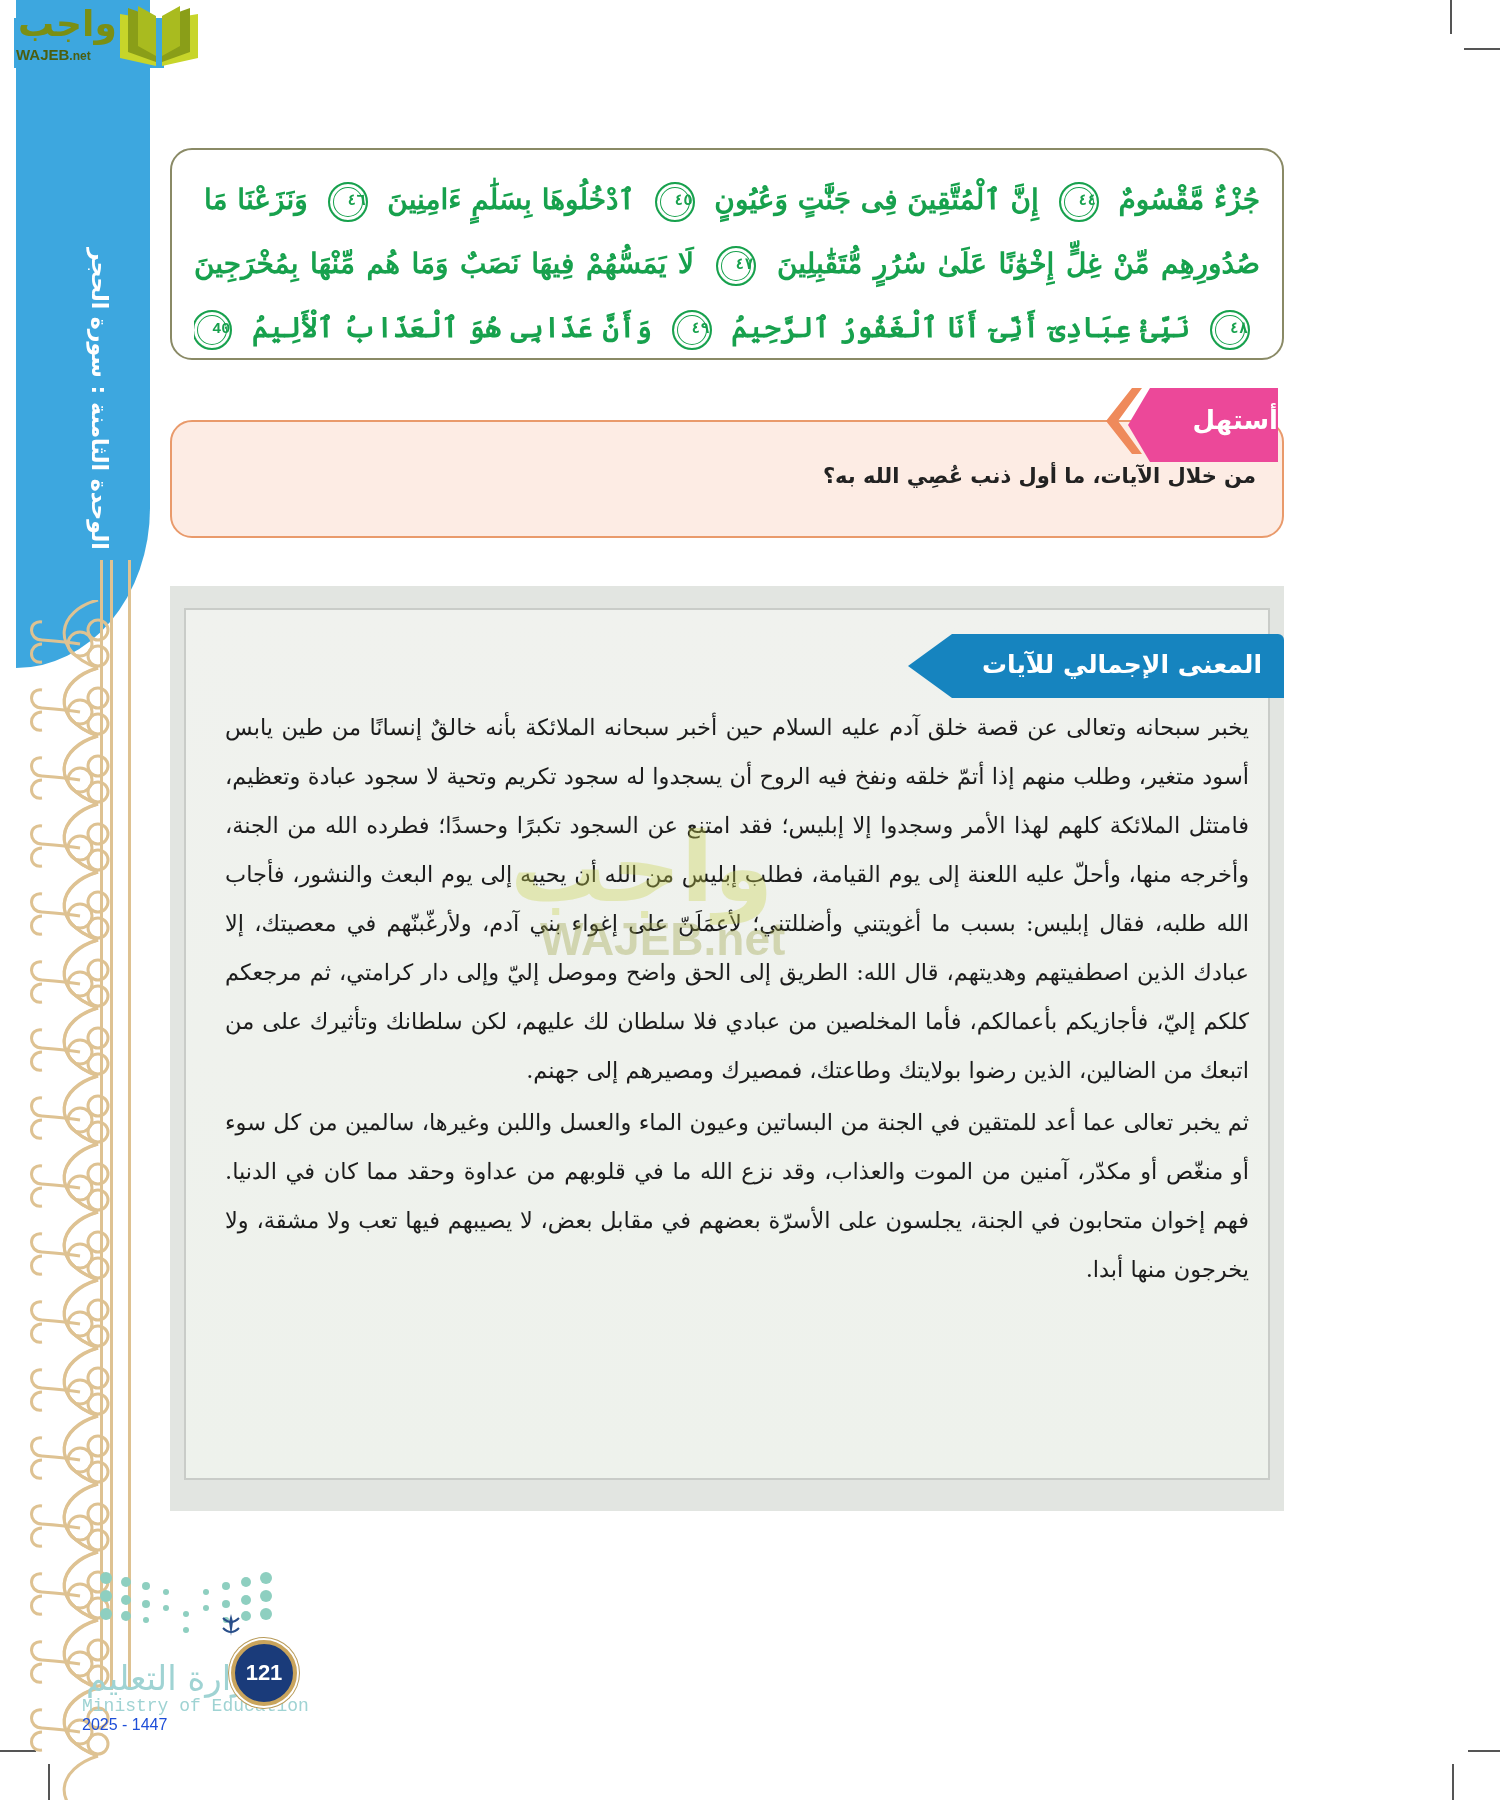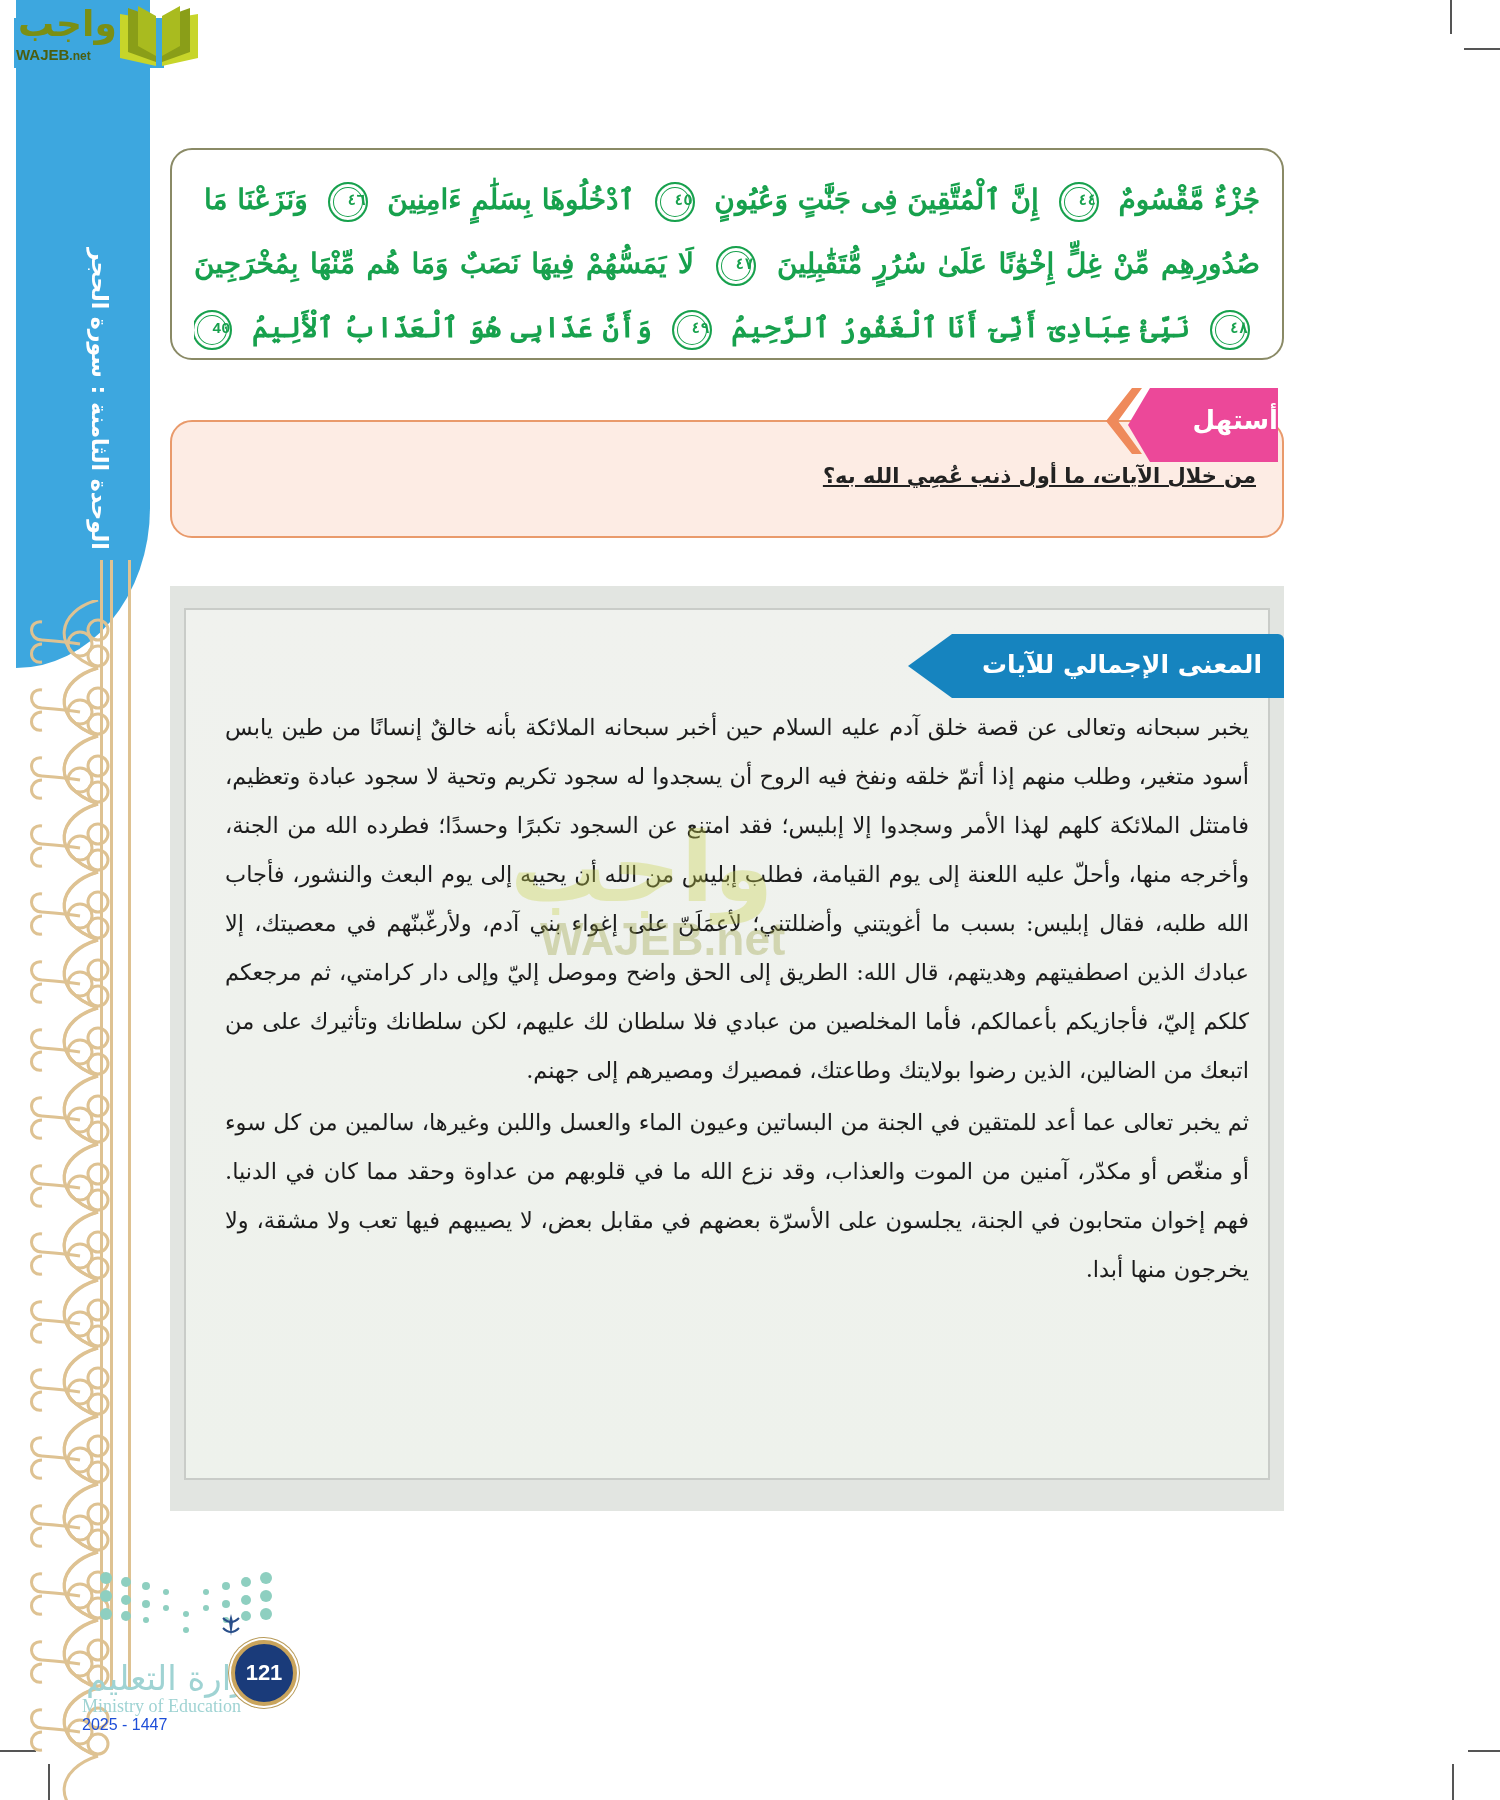--- a/index.html
+++ b/index.html
@@ -24,39 +24,39 @@
 
   
   .quran-box { position: absolute; left: 170px; top: 148px; width: 1114px; height: 212px; border: 2px solid #8a8a66; border-radius: 22px; background: #fff; padding: 18px 22px 10px 22px; }
   .quran-line { direction: rtl; text-align: justify; text-align-last: justify; color: #17a14d; font-family: "DejaVu Serif", serif; font-weight: bold; font-size: 28px; line-height: 64px; white-space: nowrap; overflow: hidden; }
   .ayah-num { display: inline-block; width: 40px; height: 40px; line-height: 36px; border: 2px solid #17a14d; border-radius: 50%; font-size: 15px; text-align: center; margin: 0 10px; vertical-align: middle; box-shadow: inset 0 0 0 3px #fff, inset 0 0 0 4px #17a14d; font-family: Liberation Mono, monospace; }
 
   
   .reflect-box { position: absolute; left: 170px; top: 420px; width: 1114px; height: 118px; background: #fdece4; border: 2px solid #e99a6b; border-radius: 22px; }
   .reflect-tab { position: absolute; left: 1128px; top: 388px; width: 150px; height: 74px; background: #ec4899; color: #fff; font-weight: bold; font-size: 26px; text-align: right; line-height: 64px; direction: rtl; clip-path: polygon(22px 0, 100% 0, 100% 100%, 22px 100%, 0 50%); }
   .reflect-arrow { position: absolute; left: 1106px; top: 388px; width: 36px; height: 66px; background: #ef8a5b; clip-path: polygon(26px 0, 36px 0, 12px 50%, 36px 100%, 26px 100%, 0 50%); }
-  .reflect-question { position: absolute; right: 26px; top: 42px; direction: rtl; font-weight: bold; font-size: 21px; color: #222; font-family: "DejaVu Sans", sans-serif; text-decoration: underline; }
+  .reflect-question { position: absolute; right: 26px; top: 42px; direction: rtl; font-weight: bold; font-size: 21px; color: #222; font-family: "DejaVu Sans", sans-serif; }
 
   
   .meaning-outer { position: absolute; left: 170px; top: 586px; width: 1114px; height: 925px; background: #e2e5e1; }
   .meaning-inner { position: absolute; left: 14px; top: 22px; width: 1086px; height: 872px; border: 2px solid #c9ccc8; background: linear-gradient(180deg, #f0f2ee 0%, #eef2ec 100%); }
   .meaning-tab { position: absolute; left: 908px; top: 590px; width: 376px; height: 64px; background: #1684bf; color: #fff; font-weight: bold; font-size: 25px; direction: rtl; text-align: right; padding-right: 22px; line-height: 62px; clip-path: polygon(44px 0, 100% 0, 100% 100%, 44px 100%, 0 50%); border-top-right-radius: 6px; margin-top: 44px; }
   .meaning-text { position: absolute; left: 36px; top: 90px; width: 1030px; direction: rtl; text-align: justify; font-family: "DejaVu Serif", serif; font-size: 22.5px; line-height: 49px; color: #1c1c1c; }
   .meaning-text p { margin: 3px; }
 
   
   .watermark { position: absolute; left: 500px; top: 820px; width: 360px; height: 170px; opacity: 0.35; pointer-events: none; }
   .wm-ar { position: absolute; left: 10px; top: 0; font-size: 96px; font-weight: bold; color: #c8d14a; direction: rtl; line-height: 1; }
   .wm-en { position: absolute; left: 40px; top: 92px; font-size: 46px; font-weight: bold; color: #9aa040; font-family: "Liberation Sans", sans-serif; }
 
   
   .ministry { position: absolute; left: 76px; top: 1560px; width: 200px; height: 170px; }
   .dots { position: absolute; left: 20px; top: 10px; width: 180px; height: 70px; }
   .ministry-ar { position: absolute; left: 10px; top: 98px; font-size: 34px; color: #9fd3d3; direction: rtl; font-family: "DejaVu Sans", sans-serif; }
-  .ministry-en { position: absolute; left: 6px; top: 136px; font-size: 18px; color: #9fd3d3; font-family: Liberation Serif, serif; white-space: nowrap; }
+  .ministry-en { position: absolute; left: 6px; top: 136px; font-size: 18px; color: #9fd3d3; font-family: Liberation Mono, monospace; white-space: nowrap; }
   .ministry-year { position: absolute; left: 6px; top: 156px; font-size: 16px; color: #1d4ed8; font-family: "Liberation Sans", sans-serif; }
   .page-badge { position: absolute; left: 198px; top: 1640px; width: 66px; height: 66px; border-radius: 50%; background: #1a3b7a; border: 4px solid #c9a45c; box-shadow: 0 0 0 2px #fff, 0 0 0 3px #b89a58; color: #fff; font-weight: bold; font-size: 22px; text-align: center; line-height: 58px; font-family: "Liberation Sans", sans-serif; margin-left: 33px; }
   .emblem { position: absolute; left: 220px; top: 1612px; width: 22px; height: 26px; }
 </style>
 </head>
 <body>
 
 <div class="crop" style="left:1450px;top:0;width:2px;height:34px;"></div>
 <div class="crop" style="left:1464px;top:48px;width:36px;height:2px;"></div>
 <div class="crop" style="left:0;top:1750px;width:36px;height:2px;"></div>

